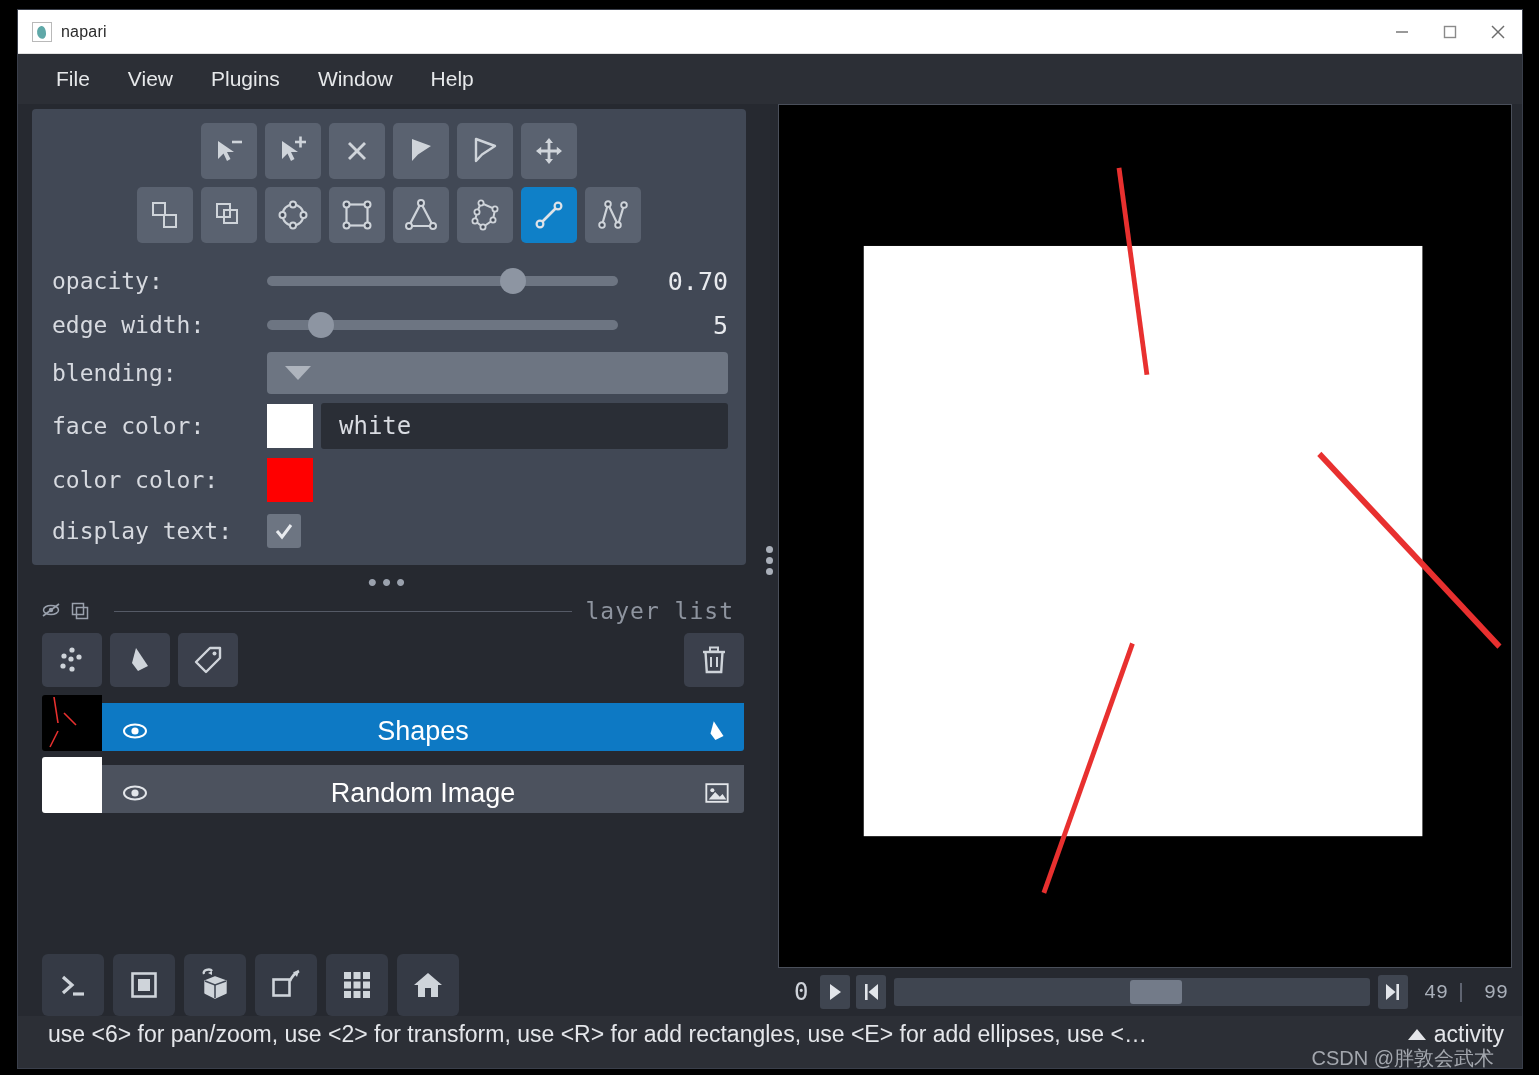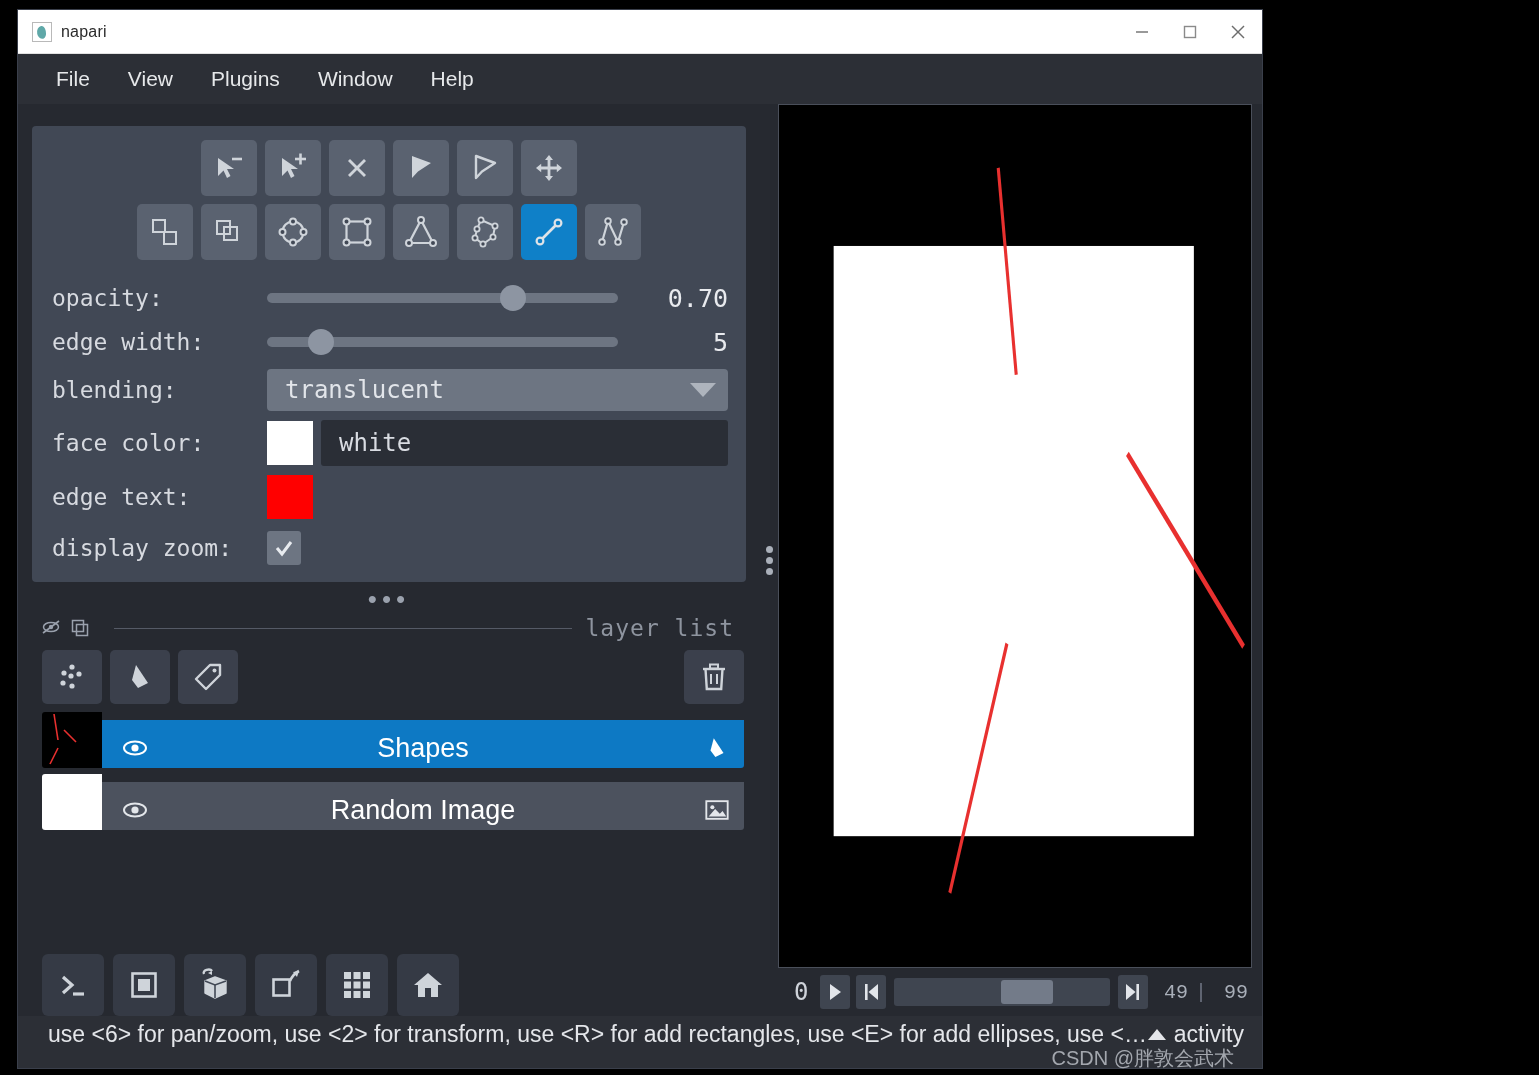--- a/index.html
+++ b/index.html
@@ -1,21 +1,21 @@
 <!DOCTYPE html>
 <html><head>
 <meta charset="utf-8">
 <style>
   html,body{margin:0;padding:0;background:#000;}
   body{
     width:1539px;height:1075px;overflow:hidden;
     font-family:"Liberation Sans", sans-serif;
   }
   .app{
-    position:absolute;left:18px;top:10px;width:1244px;height:1058px;
+    position:absolute;left:18px;top:10px;width:1504px;height:1058px;
     background:#f97316;display:flex;flex-direction:column;
     box-shadow:0 0 0 1px #3a3f4b;
     justify-content:flex-end;
   }
   
   .titlebar{
     height:43px;background:#ffffff;display:flex;align-items:center;
     flex:0 0 43px;border-bottom:1px solid #e2e2e2;
   }
   .tb-icon{
@@ -55,21 +55,21 @@
   }
   .dock-ico{width:22px;height:20px;margin-right:8px;color:#9aa1ad;flex:0 0 auto;}
   .dock-ico svg{display:block;}
   .dock-line{flex:1 1 auto;height:1px;background:#555a66;margin:0 14px;}
   .dock-title{
     font-family:"DejaVu Sans Mono","Liberation Mono",monospace;
     font-size:23px;color:#8e949f;letter-spacing:1px;white-space:nowrap;
   }
   
   .ctrl-panel{
-    margin:22px 14px 0 14px;background:#414855;border-radius:4px;
+    margin:5px 14px 0 14px;background:#414855;border-radius:4px;
     padding:14px 0 10px 0;flex:0 0 auto;
   }
   .toolrow{display:flex;justify-content:center;gap:8px;margin-bottom:8px;}
   .toolrow.r2{gap:8px;}
   .tbtn{
     width:56px;height:56px;background:#5a6270;border-radius:5px;
     display:flex;align-items:center;justify-content:center;box-sizing:border-box;
   }
   .tbtn.sel{background:#0f80c8;}
   .tbtn svg{display:block;}
@@ -367,40 +367,39 @@
             <div class="rlabel">edge width:</div>
             <div class="slider">
               <div class="knob" style="left:15.5%"></div>
             </div>
             <div class="rval">5</div>
           </div>
 
           <div class="row" style="min-height:52px">
             <div class="rlabel">blending:</div>
             <div class="combo">
-              <span>translucent</span>
               <div class="caret"></div>
             </div>
           </div>
 
           <div class="row" style="min-height:54px">
             <div class="rlabel">face color:</div>
             <div class="swatch" id="face-swatch" style="background: rgb(255, 255, 255);"></div>
             <div class="ctext">
               <span>white</span>
             </div>
           </div>
 
           <div class="row" style="min-height:54px">
-            <div class="rlabel">edge text:</div>
+            <div class="rlabel">color color:</div>
             <div class="swatch" id="edge-swatch" style="background: rgb(255, 0, 0);"></div>
           </div>
 
           <div class="row" style="min-height:48px">
-            <div class="rlabel">display zoom:</div>
+            <div class="rlabel">display text:</div>
             <div class="checkbox">
               <svg width="22" height="22" viewBox="0 0 22 22">
                 <polyline points="4,11 9,17 18,5" fill="none" stroke="#e8ebef" stroke-width="3"></polyline>
               </svg>
             </div>
           </div>
 
         </div>
       </div>
 

